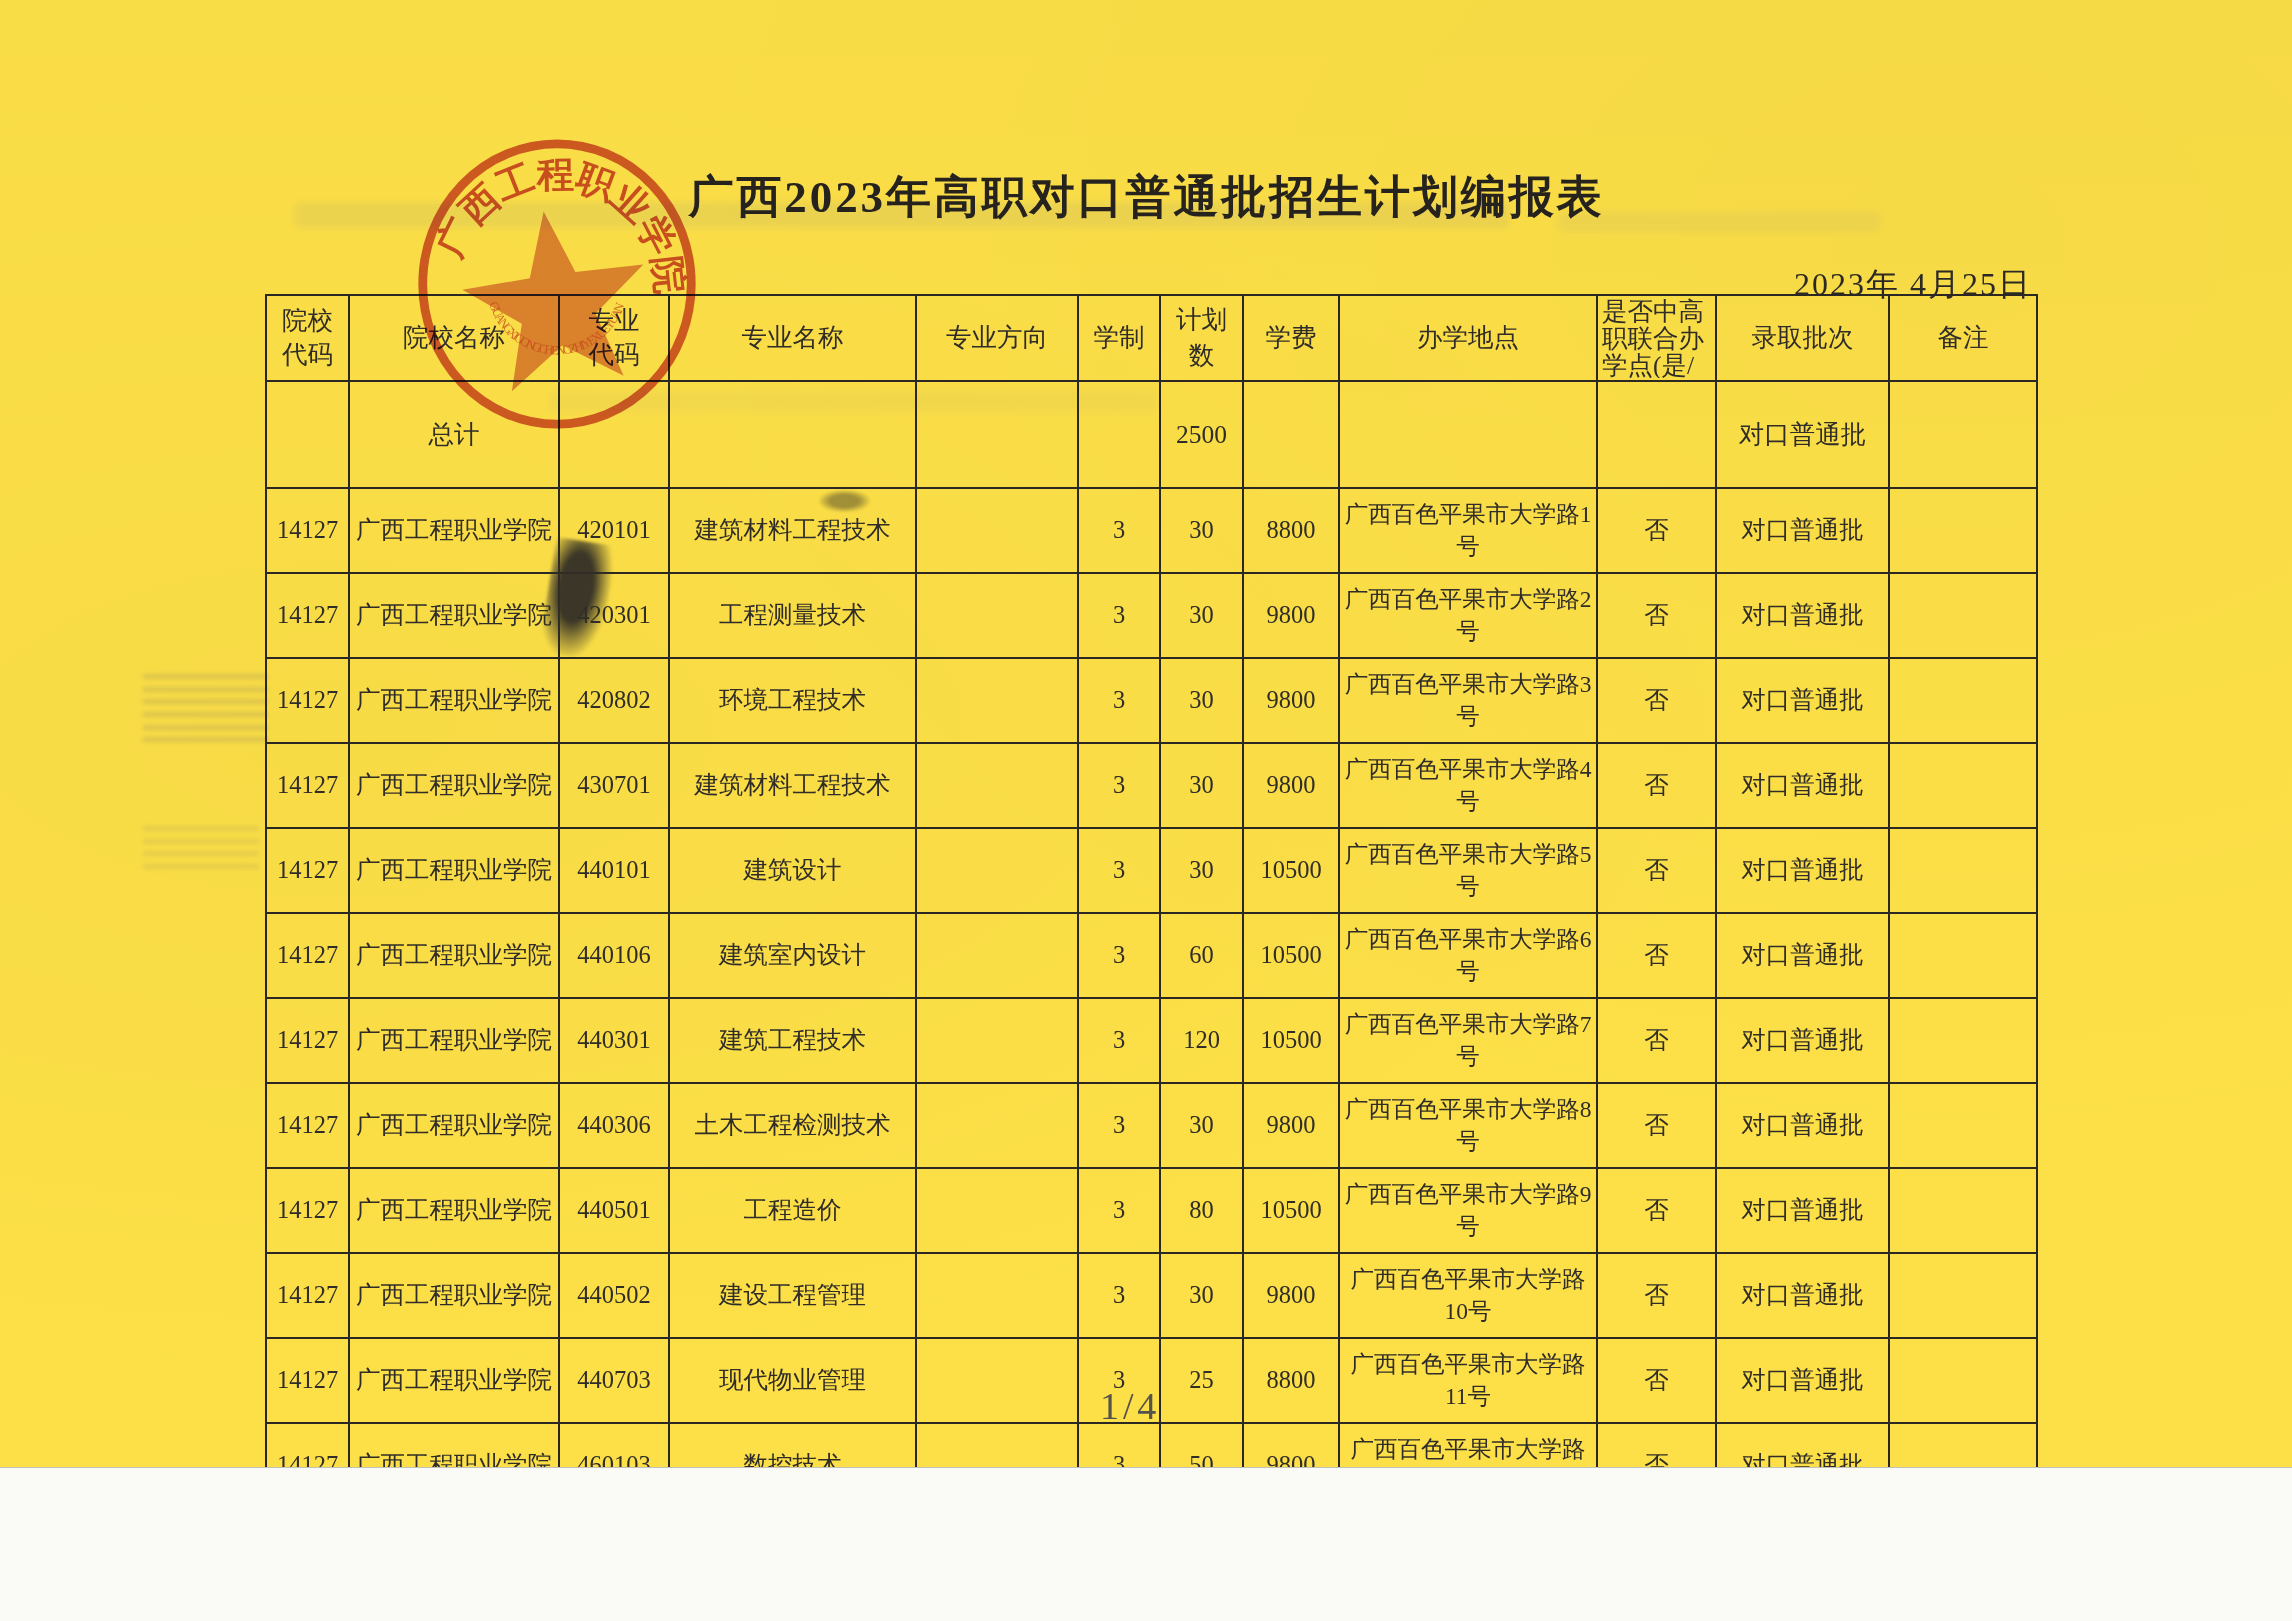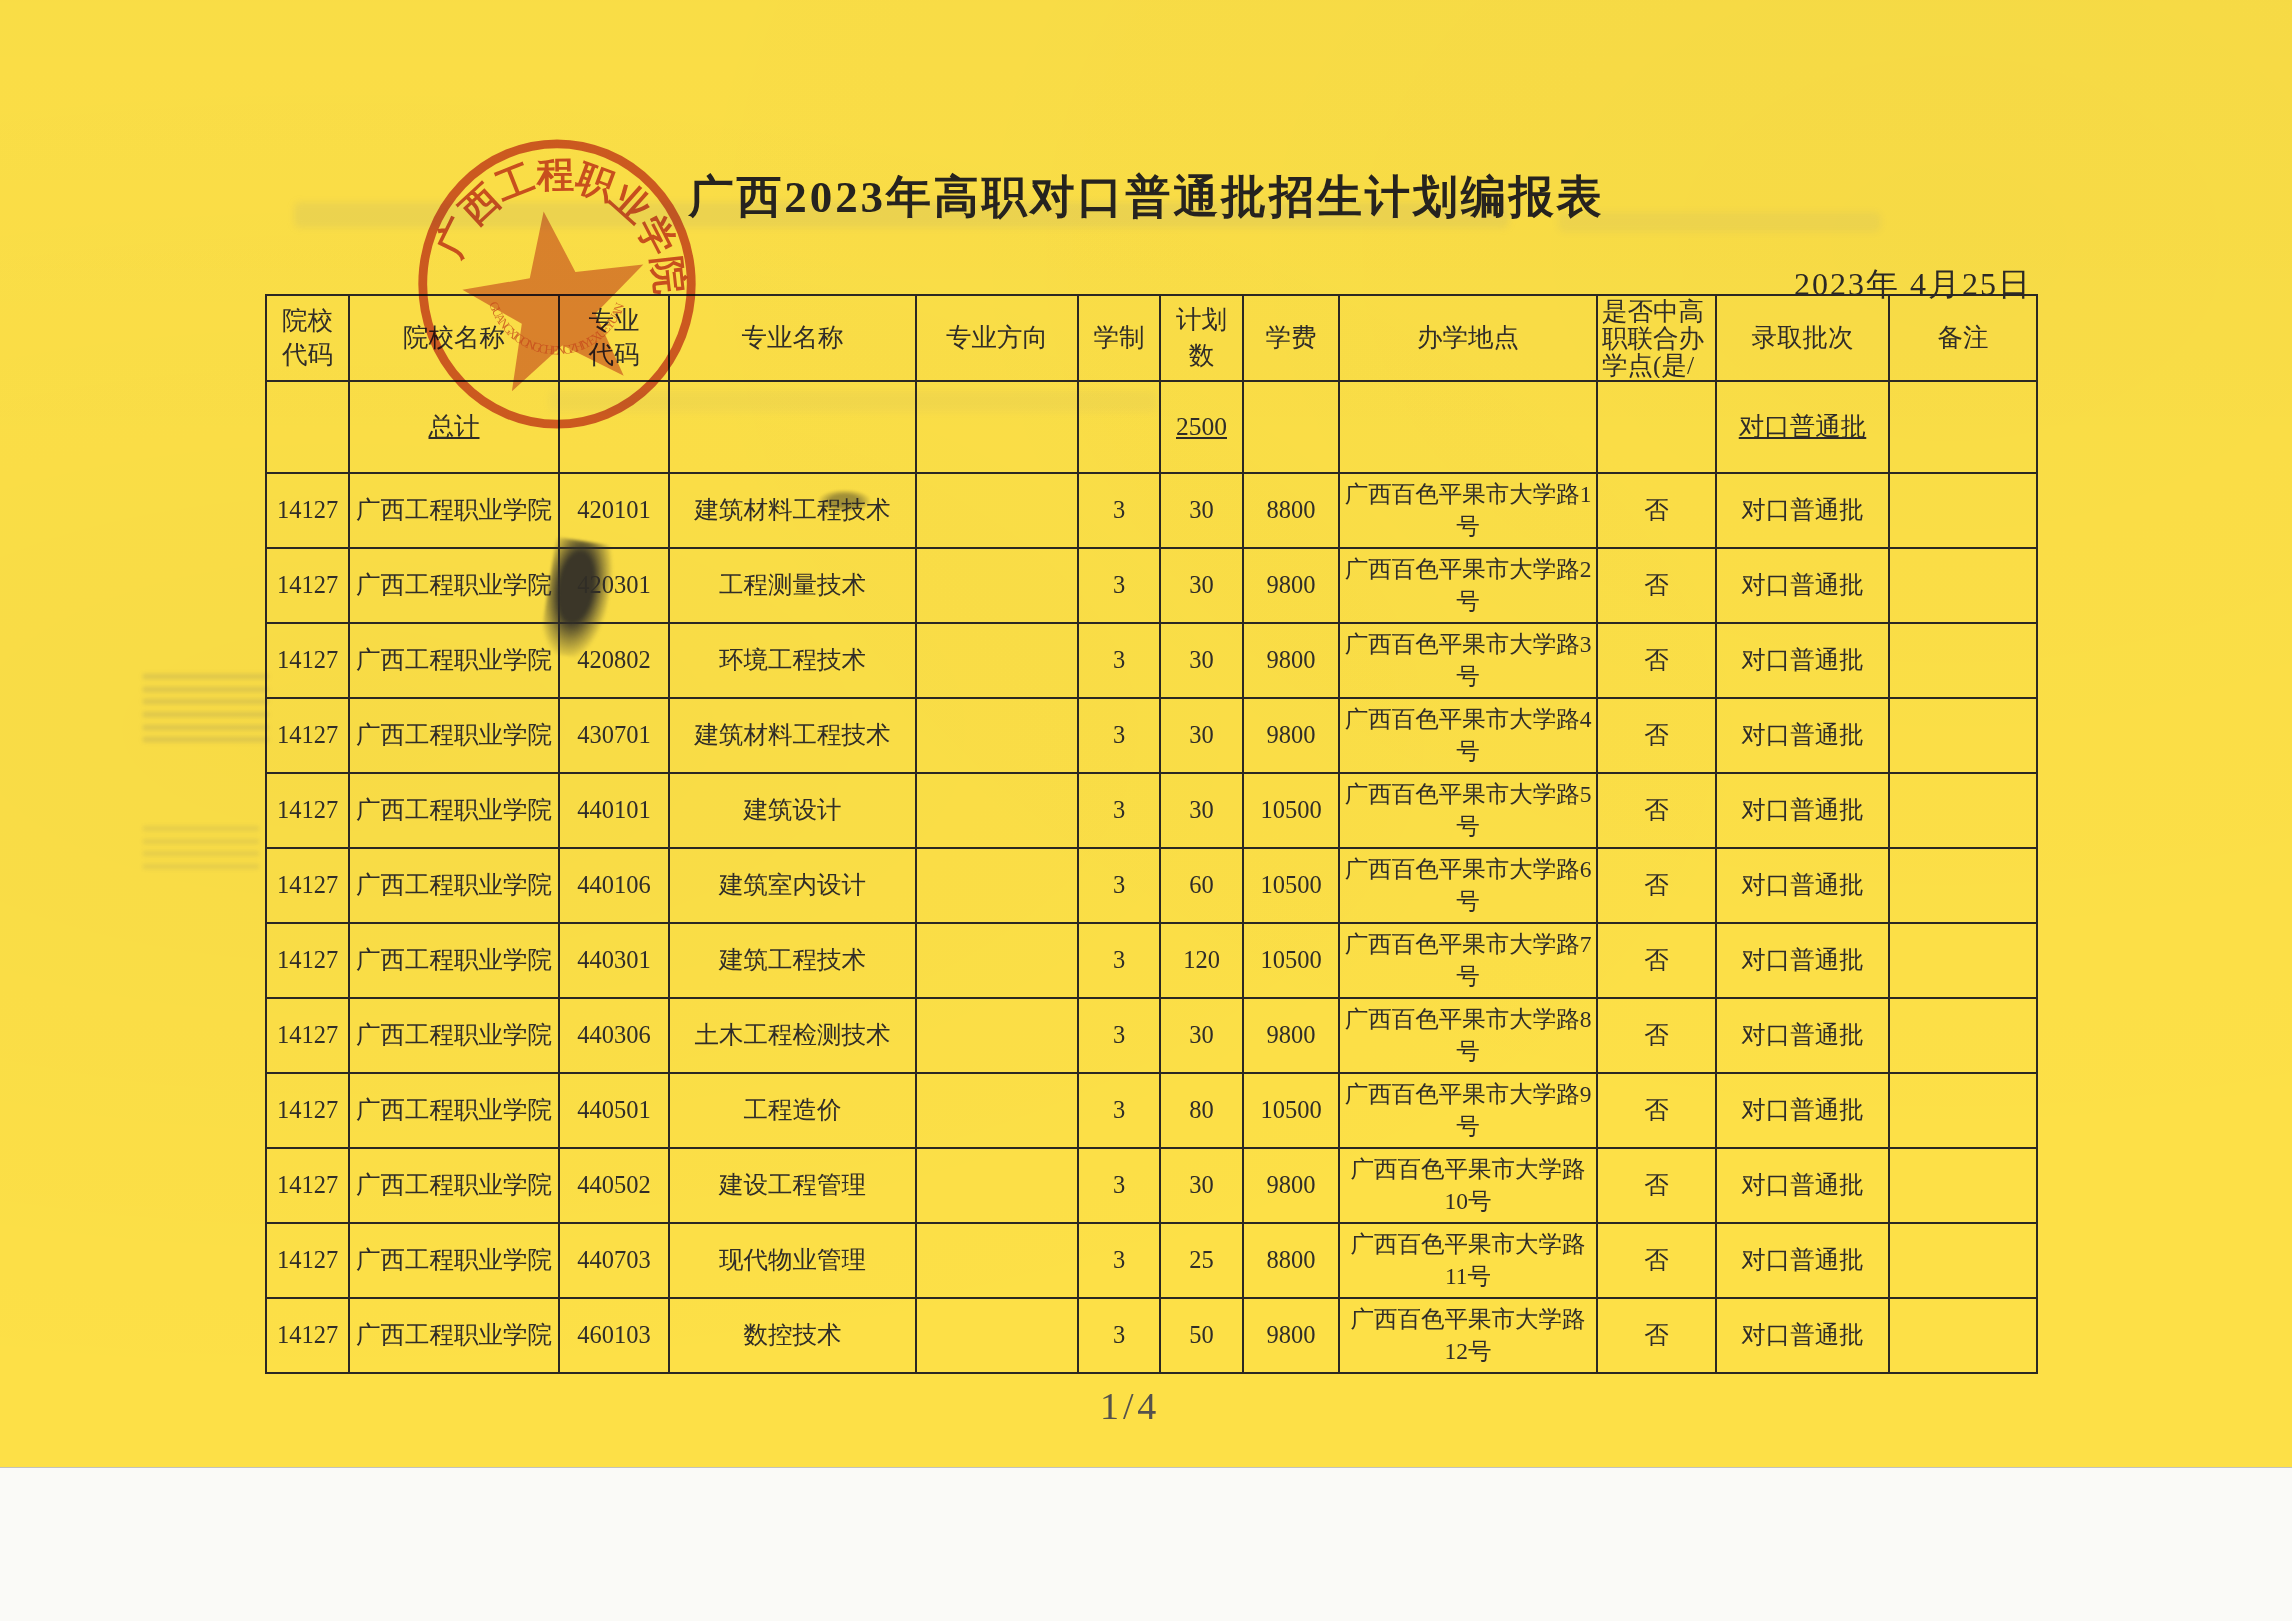--- a/index.html
+++ b/index.html
@@ -34,22 +34,22 @@
     border:2.9px solid #26231e;
   }
   .plan th,.plan td{
     border:2.5px solid #2b2823;
     text-align:center;vertical-align:middle;
     font-size:24.5px;font-weight:normal;
     padding:2px 3.9px;overflow:hidden;
     line-height:1.4;color:#302d28;
   }
   .plan thead tr{height:78px;}
-  .plan tr.total{height:92px;text-decoration:underline;}
-  .plan tbody tr.data{height:75px;}
+  .plan tr.total{height:107px;}
+  .plan tbody tr.data{height:85px;}
   .plan th{font-size:25.5px;}
   .plan th:nth-child(1) .hwrap,
   .plan th:nth-child(3) .hwrap{width:2.3em;margin:0 auto;line-height:1.35;}
   .plan th:nth-child(10) .hwrap{
     width:4.3em;margin:0 auto;text-align:left;
     height:80px;line-height:27px;overflow:hidden;
   }
   .plan td.addr{font-size:23.5px;line-height:1.35;margin-left:36px;}
   .plan tr.total td{font-size:25.5px;}
 

